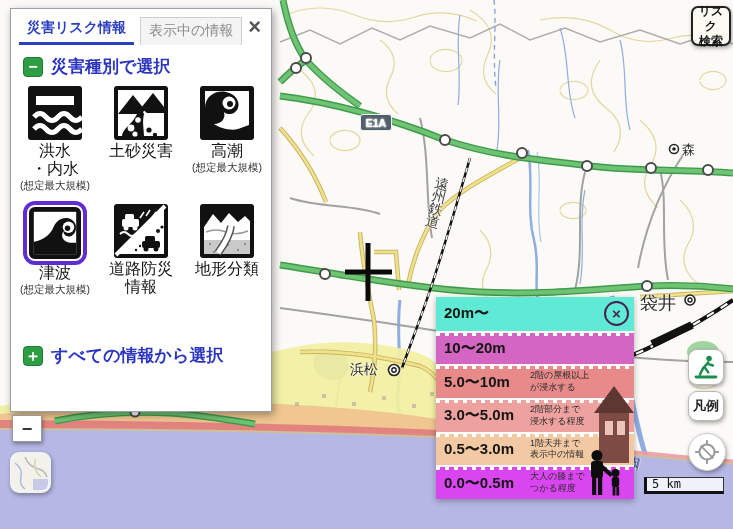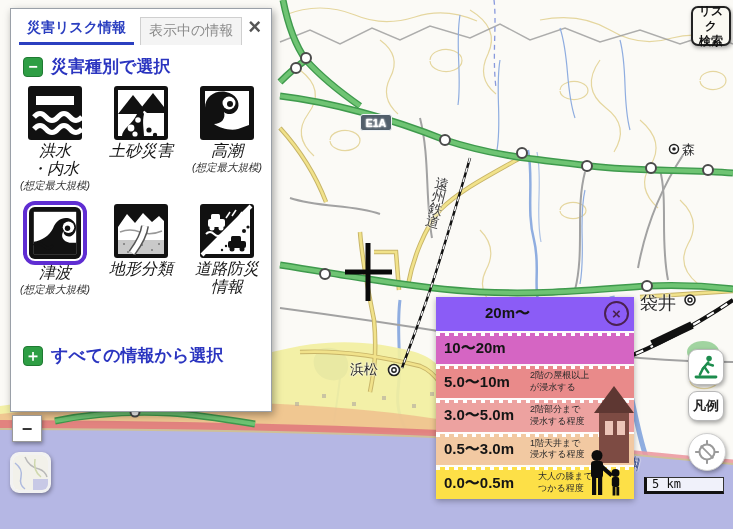--- a/index.html
+++ b/index.html
@@ -31,21 +31,21 @@
   .tab.inactive { color:#8a8a8a; background:#f4f4f4; border:1px solid #cfcfcf; border-bottom:none; margin-left:6px; }
   #panel-close { position:absolute; right:10px; top:8px; font-size:22px; line-height:20px;
     color:#555; cursor:pointer; font-weight:bold; }
   .section-head { display:flex; align-items:center; gap:8px; padding:10px 10px 4px 12px; }
   .toggle-box { width:20px; height:20px; border-radius:4px; background:#2e9e44;
     border:1px solid #1f7a32; color:#fff; font-weight:bold; font-size:16px; line-height:18px;
     text-align:center; flex:0 0 auto; }
   .section-title { color:#2b35c0; font-weight:bold; font-size:17px; }
   #type-grid { display:grid; grid-template-columns:repeat(3,84px); justify-content:center;
     column-gap:2px; margin-top:4px; }
-  .type-cell { display:flex; flex-direction:column; align-items:center; min-height:118px;font-style:italic; }
+  .type-cell { display:flex; flex-direction:column; align-items:center; min-height:118px; }
   .type-cell .iconwrap { width:54px; height:54px; }
   .type-cell.selected .iconwrap { width:64px; height:64px; padding:2px;
     border:4px solid #5f2dd2; border-radius:12px; background:#fff; margin:-3px 0; }
   .type-label { font-size:16px; color:#141414; text-align:center; line-height:1.12; margin-top:2px; }
   .type-note { font-size:10.5px; color:#333; margin-top:1px; }
   #notice-link { display:block; margin:2px 0 0 12px; font-size:13.5px;
     color:#2b35c0; text-decoration:underline; cursor:pointer; }
   #select-all-row { margin-top:12px; }
 
   
@@ -311,44 +311,20 @@
             <rect width="54" height="54" rx="6" fill="#111"></rect>
             <rect x="5" y="5" width="44" height="44" fill="#fff"></rect>
             <path d="M5,49 L5,36 C13,35 21,30 25,22 C28,13 37,9 44,13 C51,17 50,27 44,30 C40,32 35,29 36,25 C32,31 36,36 42,37 L49,37 L49,49 Z" fill="#111"></path>
             <circle cx="41" cy="21" r="6" fill="#fff"></circle>
               <circle cx="40" cy="22" r="2.8" fill="#111"></circle>
             <path d="M5,40 q5,-5 10,0 t10,0" stroke="#111" stroke-width="3" fill="none"></path>
           </svg>
         </div>
         <div class="type-label preline">津波</div>
         <div class="type-note">(想定最大規模)</div>
-      </div>
-
-      <div class="type-cell">
-        <div class="iconwrap">
-          <svg width="54" height="54" viewBox="0 0 54 54">
-            <rect width="54" height="54" rx="3" fill="#111"></rect>
-            <rect x="4" y="4" width="46" height="46" fill="#fff"></rect>
-            <path d="M4,23 L13,10 L21,19 L29,9 L38,18 L45,12 L50,17 L50,4 L4,4 Z" fill="#111"></path>
-            <path d="M6,28 q10,-4 20,0 q10,4 22,-1" stroke="#999" stroke-width="1.5" fill="none"></path>
-            <rect x="4" y="36" width="46" height="14" fill="#c9c9c9"></rect>
-            <g fill="#777">
-                <circle cx="10" cy="40" r="1"></circle>
-                <circle cx="18" cy="45" r="1"></circle>
-                <circle cx="28" cy="41" r="1"></circle>
-                <circle cx="38" cy="46" r="1"></circle>
-                <circle cx="45" cy="40" r="1"></circle>
-                <circle cx="14" cy="48" r="1"></circle>
-              </g>
-            <path d="M31,22 C30,30 26,38 18,49" stroke="#555" stroke-width="8" fill="none"></path>
-            <path d="M31,22 C30,30 26,38 18,49" stroke="#fff" stroke-width="5" fill="none"></path>
-          </svg>
-        </div>
-        <div class="type-label preline">地形分類</div>
-        <div class="type-note"></div>
       </div>
 
       <div class="type-cell">
         <div class="iconwrap">
           <svg width="54" height="54" viewBox="0 0 54 54">
             <rect width="54" height="54" rx="3" fill="#111"></rect>
             <polygon points="50,4 50,50 4,50" fill="#fff"></polygon>
             <line x1="51" y1="2" x2="2" y2="51" stroke="#fff" stroke-width="4"></line>
             <g fill="#fff">
               <rect x="8" y="15" width="17" height="8" rx="2"></rect>
@@ -371,53 +347,77 @@
                 <circle cx="48" cy="23" r="1.6"></circle>
               <circle cx="22" cy="46" r="1.2"></circle>
                 <circle cx="26" cy="42" r="1.2"></circle>
             </g>
           </svg>
         </div>
         <div class="type-label preline">道路防災
 情報</div>
         <div class="type-note"></div>
       </div>
+
+      <div class="type-cell">
+        <div class="iconwrap">
+          <svg width="54" height="54" viewBox="0 0 54 54">
+            <rect width="54" height="54" rx="3" fill="#111"></rect>
+            <rect x="4" y="4" width="46" height="46" fill="#fff"></rect>
+            <path d="M4,23 L13,10 L21,19 L29,9 L38,18 L45,12 L50,17 L50,4 L4,4 Z" fill="#111"></path>
+            <path d="M6,28 q10,-4 20,0 q10,4 22,-1" stroke="#999" stroke-width="1.5" fill="none"></path>
+            <rect x="4" y="36" width="46" height="14" fill="#c9c9c9"></rect>
+            <g fill="#777">
+                <circle cx="10" cy="40" r="1"></circle>
+                <circle cx="18" cy="45" r="1"></circle>
+                <circle cx="28" cy="41" r="1"></circle>
+                <circle cx="38" cy="46" r="1"></circle>
+                <circle cx="45" cy="40" r="1"></circle>
+                <circle cx="14" cy="48" r="1"></circle>
+              </g>
+            <path d="M31,22 C30,30 26,38 18,49" stroke="#555" stroke-width="8" fill="none"></path>
+            <path d="M31,22 C30,30 26,38 18,49" stroke="#fff" stroke-width="5" fill="none"></path>
+          </svg>
+        </div>
+        <div class="type-label preline">地形分類</div>
+        <div class="type-note"></div>
+      </div>
     </div>
 
 
     <div class="section-head" id="select-all-row">
       <div class="toggle-box">＋</div>
       <div class="section-title">すべての情報から選択</div>
     </div>
   </div>
 
   <div id="legend">
-    <div class="lg-row" style="background: #8b5cf6; text-align: right;">
+    <div class="lg-row" style="background: #5eead4;">
       <div class="lg-range">20m〜</div>
       <div id="legend-close">×</div>
     </div>
     <div class="lg-row" style="background: rgb(213, 101, 195);">
       <div class="lg-range">10〜20m</div>
     </div>
     <div class="lg-row" style="background: rgb(233, 138, 138);">
       <div class="lg-range">5.0〜10m</div>
       <div class="lg-desc preline">2階の屋根以上
 が浸水する</div>
     </div>
     <div class="lg-row" style="background: rgb(237, 162, 160);">
       <div class="lg-range">3.0〜5.0m</div>
       <div class="lg-desc preline">2階部分まで
 浸水する程度</div>
     </div>
     <div class="lg-row" style="background: rgb(242, 201, 162);">
       <div class="lg-range">0.5〜3.0m</div>
       <div class="lg-desc preline">1階天井まで
-浸水する程度</div>
-    </div>
-    <div class="lg-row" style="background: #fde047; gap: 8px;">
+表示中の情報</div>
+    </div>
+    <div class="lg-row" style="background: #d946ef;">
       <div class="lg-range">0.0〜0.5m</div>
       <div class="lg-desc preline">大人の膝まで
 つかる程度</div>
     </div>
     <svg id="legend-house" width="40" height="80" viewBox="0 0 40 80">
       <polygon points="0,30 20,3 40,30" fill="#5e3732"></polygon>
       <rect x="5" y="30" width="30" height="50" fill="#7d4b43"></rect>
       <rect x="11" y="38" width="8" height="14" fill="#ecc5b8"></rect>
       <rect x="23" y="38" width="8" height="14" fill="#ecc5b8"></rect>
     </svg>

